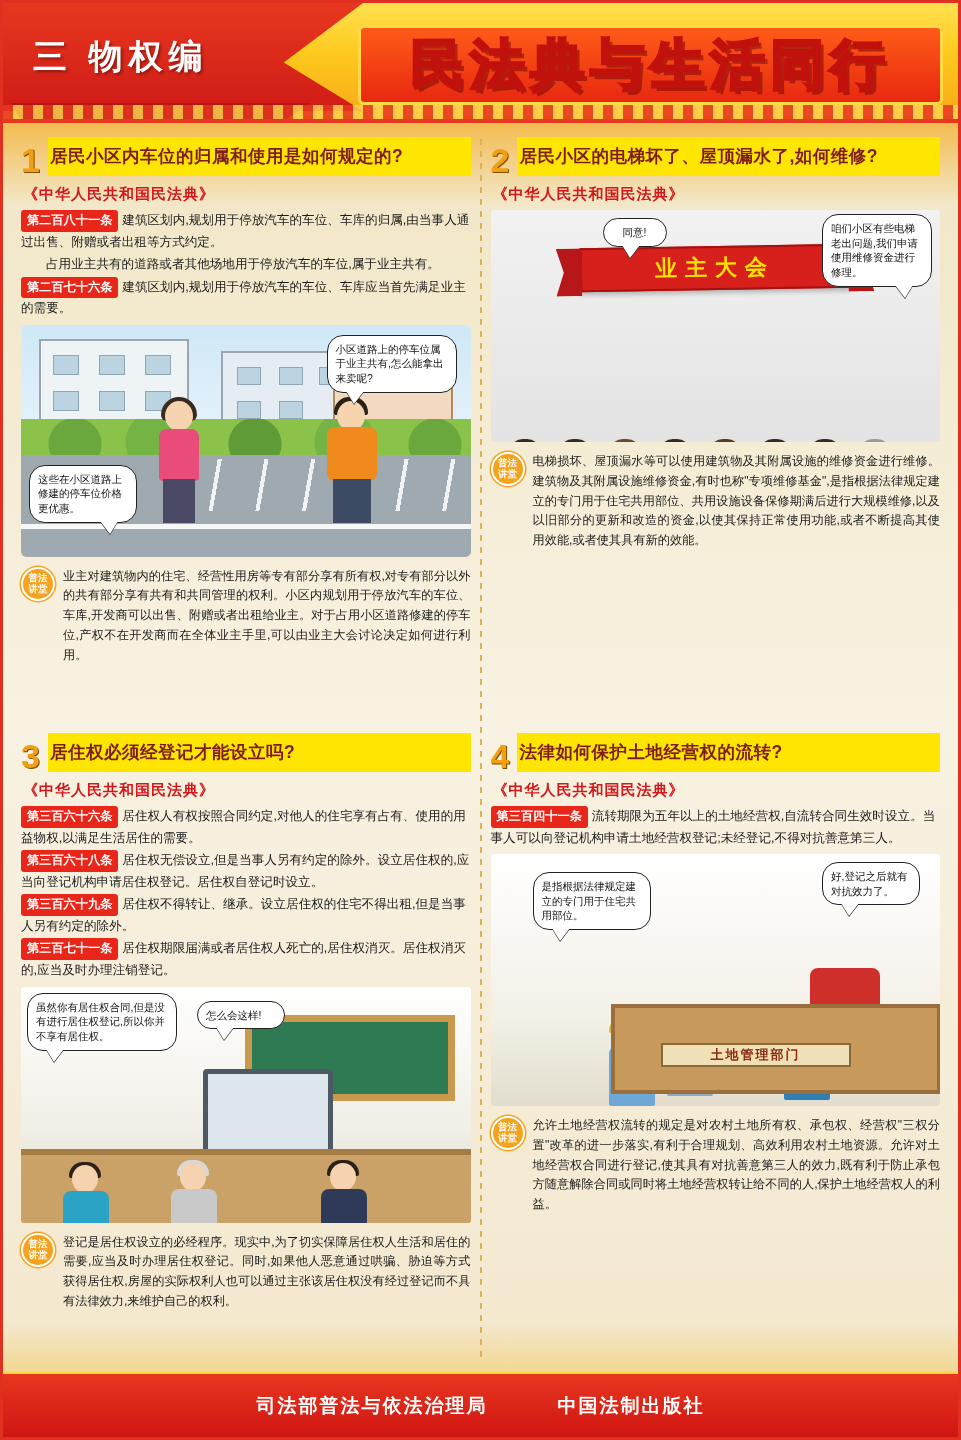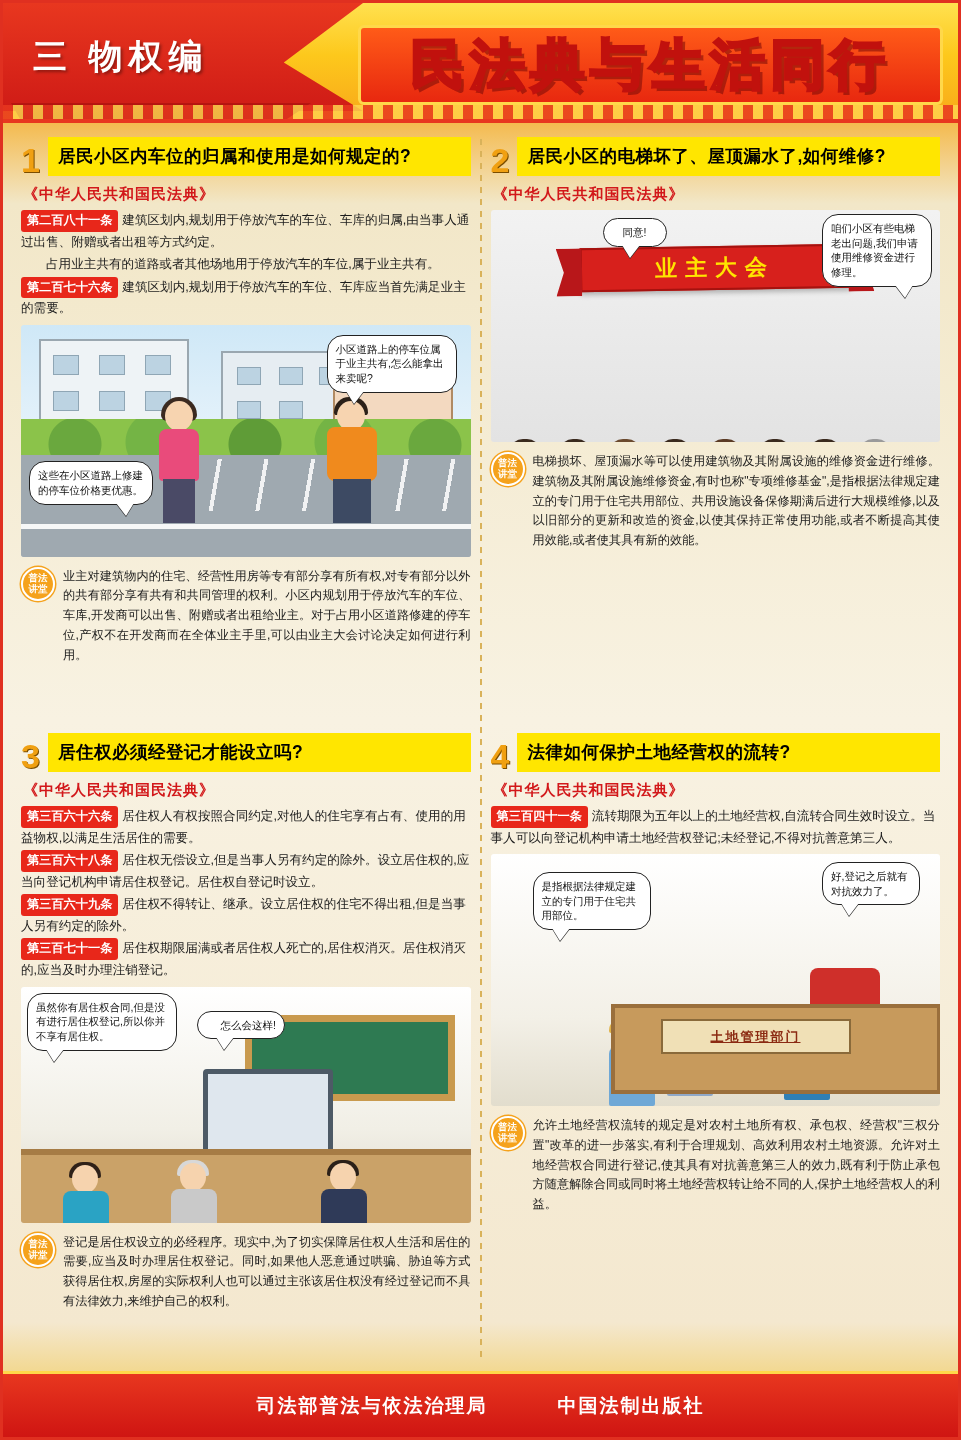--- a/index.html
+++ b/index.html
@@ -85,25 +85,25 @@
     display: flex; align-items: flex-start; gap: 8px;
     margin-bottom: 8px;
   }
   .qnum {
     font-size: 34px; font-weight: bold; color: #f0a012;
     line-height: 1; padding-top: 6px;
     text-shadow: 1px 1px 0 #7a4d00;
   }
   .qtitle {
     background: #ffe600;
-    color: #000000;
+    color: #7f1d1d;
     font-weight: bold;
     font-size: 17.5px;
     line-height: 1.55;
-    padding: 6px 10px;
+    padding: 6px 2px;
     flex: 1;
     letter-spacing: .5px;
   }
   .law-name {
     color: #d2181a;
     font-size: 15px;
     font-weight: bold;
     margin: 4px 0 6px 2px;
     letter-spacing: 1px;
   }
@@ -179,21 +179,21 @@
   .footer {
     position: absolute;
     left: 0; right: 0; bottom: 0;
     height: 66px;
     background: linear-gradient(180deg,#e8371f 0%, #cf1512 100%);
     display: flex; align-items: center; justify-content: center; gap: 70px;
     color: #fff; font-size: 19px; font-weight: bold; letter-spacing: 2px;
     border-top: 3px solid #ffd84a;
   }
   
-  .scene1 { height: 232px; background: linear-gradient(180deg,#cfe8f7 0%, #e9f4fb 55%, #bfc9cf 56%, #aeb8bf 100%); }
+  .scene1 { height: 232px; background: linear-gradient(180deg,#cfe8f7 0%, #e9f4fb 55%, #bfc9cf 56%, #aeb8bf 100%); border-radius: 6px; }
   .s1-road { position:absolute; left:0; right:0; bottom:0; height:102px; background:#9fa9b0; }
   .s1-line { position:absolute; bottom:28px; left:0; right:0; height:5px; background:#fff; opacity:.9; }
   .s1-slots { position:absolute; bottom:46px; left:150px; width:300px; height:52px;
     background: repeating-linear-gradient(100deg,#fff 0 4px, transparent 4px 46px); opacity:.85;}
   .s1-hedge { position:absolute; left:0; right:0; bottom:96px; height:42px;
     background: radial-gradient(circle at 12% 60%, #6aa83e 26px, transparent 27px),
                 radial-gradient(circle at 30% 55%, #74b445 30px, transparent 31px),
                 radial-gradient(circle at 52% 60%, #5f9c37 26px, transparent 27px),
                 radial-gradient(circle at 72% 55%, #74b445 30px, transparent 31px),
                 radial-gradient(circle at 92% 62%, #6aa83e 26px, transparent 27px),
@@ -229,22 +229,22 @@
   .cp .b{position:absolute;top:26px;left:0;width:46px;height:60px;border-radius:8px 8px 2px 2px;}
   
   .scene3 { height: 236px; background: linear-gradient(180deg,#ffffff 0%, #f1efe6 60%, #dcd7c8 100%); }
   .s3-board{position:absolute;top:28px;right:16px;width:210px;height:86px;background:#2e7a52;border:7px solid #c99a4e;}
   .s3-desk{position:absolute;bottom:0;left:0;right:0;height:74px;background:#caa268;border-top:6px solid #a67c45;}
   .s3-monitor{position:absolute;bottom:62px;left:182px;width:130px;height:92px;background:#dfe7ee;border:5px solid #4d5a66;border-radius:4px;}
   .s3-monitor::after{content:"";position:absolute;left:46px;bottom:-18px;width:36px;height:18px;background:#4d5a66;}
   
   .scene4 { height: 252px; background: linear-gradient(180deg,#ffffff 0%, #f3f0e7 65%, #e2ddcd 100%); }
   .s4-desk{position:absolute;bottom:12px;left:120px;width:330px;height:90px;background:#c79a5c;border:4px solid #9a6f3c;}
-  .s4-plate{position:absolute;bottom:52px;left:170px;width:190px;height:35px;background:#f0e0b6;border:2px solid #8a6a3a;
-    display:flex;align-items:center;justify-content:center;color:#8b2a12;font-weight:bold;font-size:13px;letter-spacing:2px;text-decoration:underline;}
+  .s4-plate{position:absolute;bottom:39px;left:170px;width:190px;height:24px;background:#f0e0b6;border:2px solid #8a6a3a;
+    display:flex;align-items:center;justify-content:center;color:#8b2a12;font-weight:bold;font-size:13px;letter-spacing:2px;}
   .s4-chair{position:absolute;bottom:18px;right:60px;width:70px;height:120px;background:#cf2f2a;border-radius:8px;}
 </style>
 </head>
 <body>
 
 <div class="poster">
 
   <div class="header">
     <div class="ribbon">
       <span class="ribbon-text">三  物权编</span>
@@ -299,21 +299,21 @@
             <div class="body"></div>
             <div class="legs"></div>
         </div>
         <div class="p-man">
           <div class="hair"></div>
             <div class="head"></div>
             <div class="body"></div>
             <div class="legs"></div>
         </div>
         <div class="bubble tail-bl" style="right:14px;top:10px;width:130px;">小区道路上的停车位属于业主共有,怎么能拿出来卖呢?</div>
-        <div class="bubble tail-br" style="left:8px;bottom:52px;width:124px;">这些在小区道路上修建的停车位价格更优惠。</div>
+        <div class="bubble tail-br" style="left:8px;bottom:34px;width:108px;">这些在小区道路上修建的停车位价格更优惠。</div>
       </div>
 
       <div class="pufa">
         <div class="pufa-badge">普法<br>讲堂</div>
         <div class="pufa-text">业主对建筑物内的住宅、经营性用房等专有部分享有所有权,对专有部分以外的共有部分享有共有和共同管理的权利。小区内规划用于停放汽车的车位、车库,开发商可以出售、附赠或者出租给业主。对于占用小区道路修建的停车位,产权不在开发商而在全体业主手里,可以由业主大会讨论决定如何进行利用。</div>
       </div>
     </div>
 
     <div class="panel">
       <div class="qhead">
@@ -386,21 +386,21 @@
           <div class="r" style="background:#d8d8d8;"></div>
             <div class="h"></div>
           <div class="b" style="background:#c9c9c9;"></div>
         </div>
         <div class="cp" style="position:absolute;bottom:60px;left:300px;">
           <div class="r" style="background:#2b2018;"></div>
             <div class="h"></div>
           <div class="b" style="background:#2f3a58;"></div>
         </div>
         <div class="bubble tail-bl" style="left:6px;top:6px;width:150px;">虽然你有居住权合同,但是没有进行居住权登记,所以你并不享有居住权。</div>
-        <div class="bubble tail-bl" style="left:176px;top:24px;width:88px;text-align:right;">怎么会这样!</div>
+        <div class="bubble tail-bl" style="left:176px;top:14px;width:88px;text-align:left;">怎么会这样!</div>
       </div>
 
       <div class="pufa">
         <div class="pufa-badge">普法<br>讲堂</div>
         <div class="pufa-text">登记是居住权设立的必经程序。现实中,为了切实保障居住权人生活和居住的需要,应当及时办理居住权登记。同时,如果他人恶意通过哄骗、胁迫等方式获得居住权,房屋的实际权利人也可以通过主张该居住权没有经过登记而不具有法律效力,来维护自己的权利。</div>
       </div>
     </div>
 
     <div class="panel">
       <div class="qhead">

